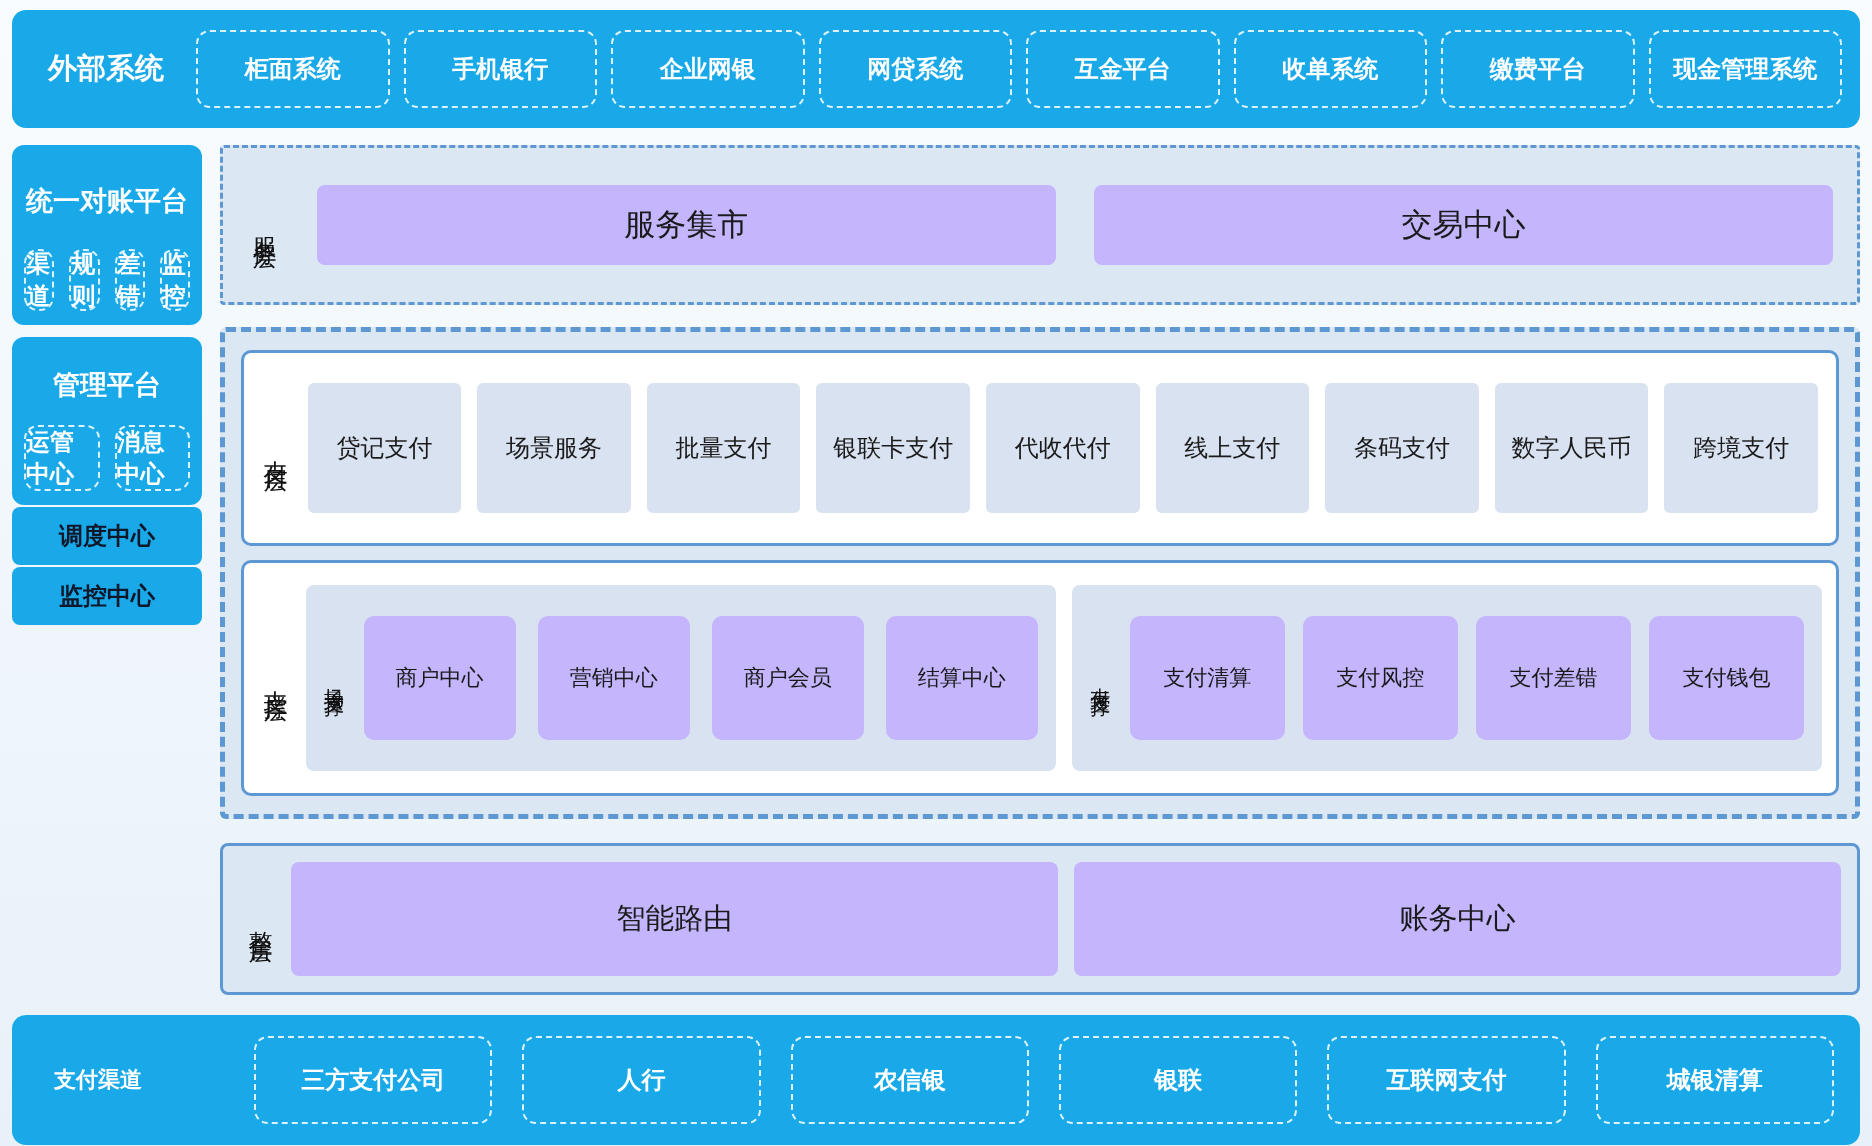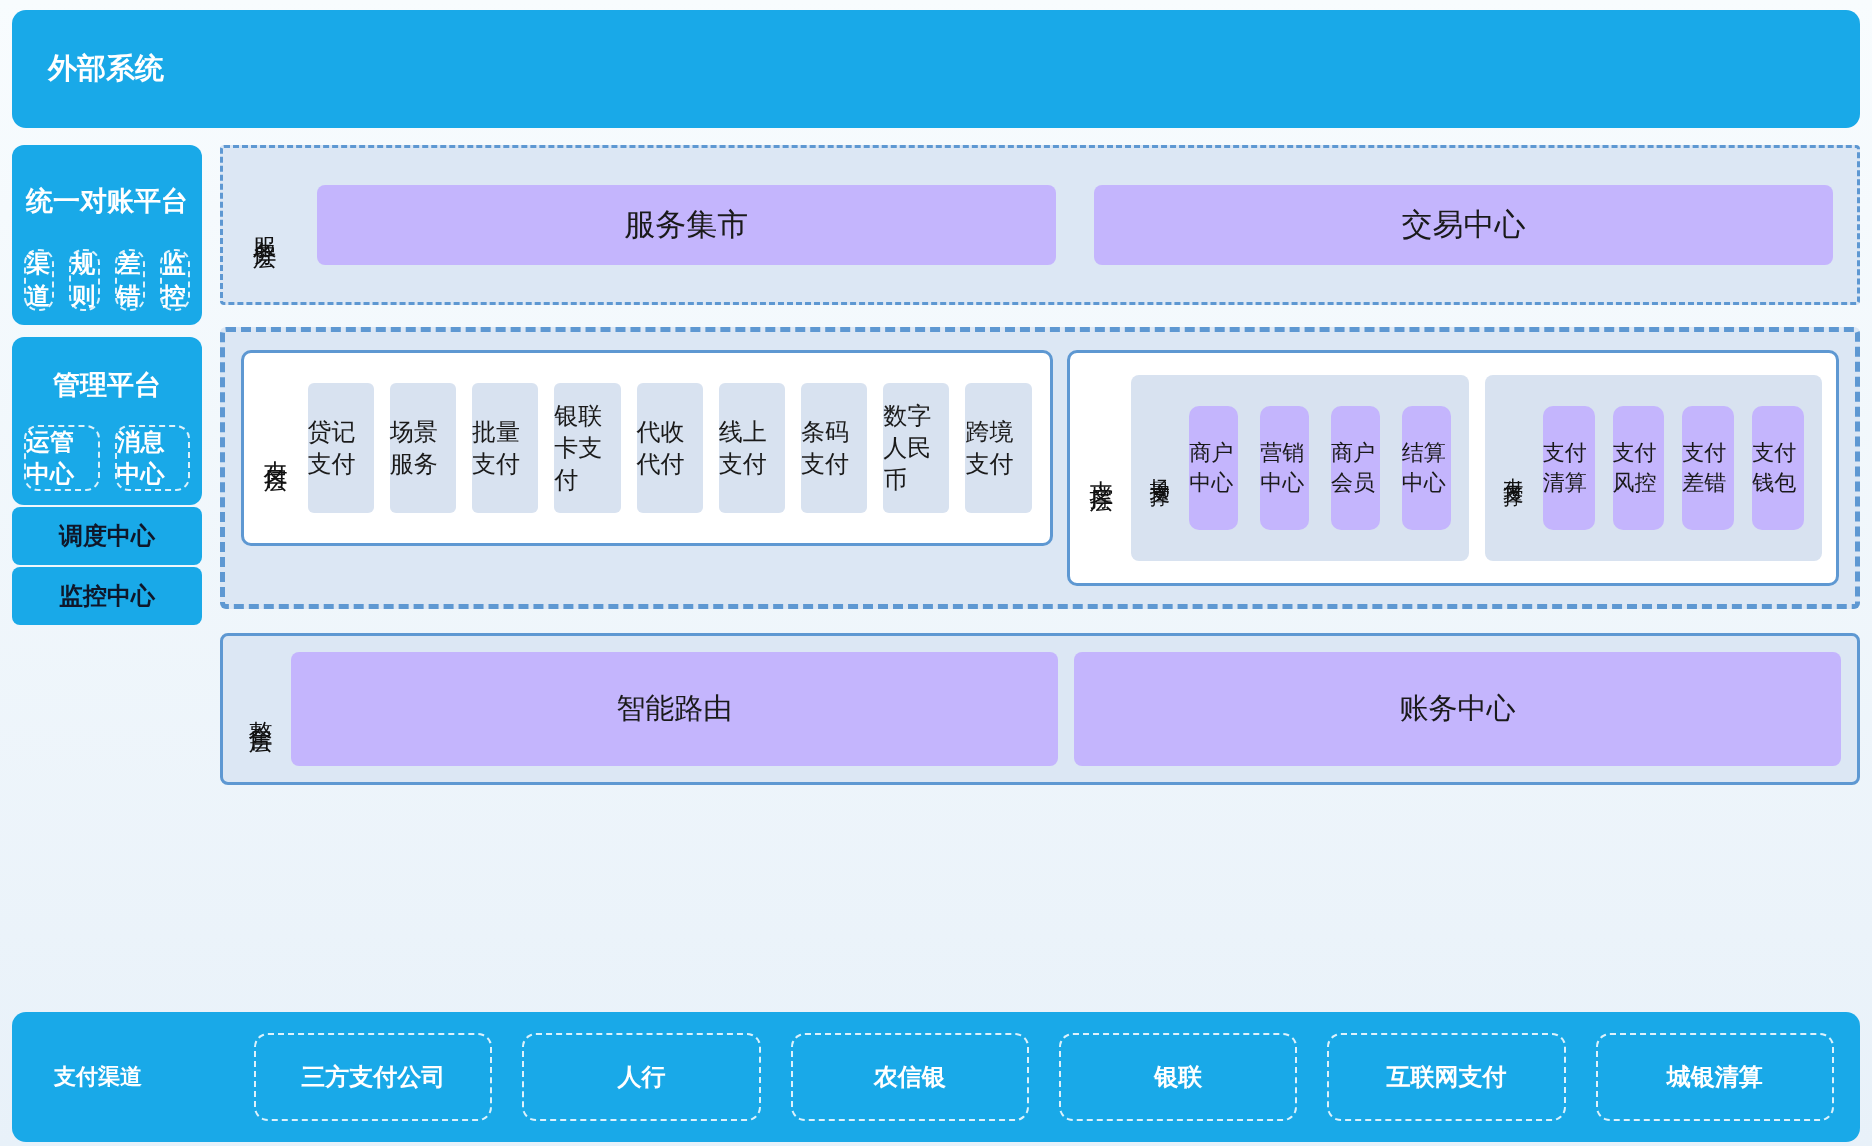--- a/index.html
+++ b/index.html
@@ -9,21 +9,21 @@
     --border-blue:#5E98D2;
   }
   *{box-sizing:border-box;margin:0;padding:0;}
   html,body{width:1872px;height:1146px;}
   body{
     font-family:"Liberation Sans","DejaVu Sans",sans-serif;
     background:linear-gradient(180deg,#f8fcfe 0%,#e8f1f9 100%);
     color:#1a1a1a;
     overflow:hidden;
   }
-  .page{width:1872px;height:1146px;padding:10px 12px 4px;display:flex;flex-direction:column;}
+  .page{width:1872px;height:1146px;padding:10px 12px 20px;display:flex;flex-direction:column;}
 
   
   .bar{background:var(--primary-blue);border-radius:14px;display:flex;align-items:center;color:#fff;}
   .top-bar{height:118px;padding:0 18px;gap:14px;flex:none;}
   .bar-title{font-weight:bold;text-align:center;flex:none;}
   .top-bar .bar-title{width:152px;font-size:29px;}
   .dash-box{
     border:2px dashed rgba(255,255,255,.85);border-radius:14px;
     display:flex;align-items:center;justify-content:center;
     font-size:24px;font-weight:600;color:#fff;
@@ -60,21 +60,21 @@
   .service-layer{
     height:160px;flex:none;background:var(--layer-bg);
     border:3px dashed var(--border-blue);border-radius:4px;
     display:flex;align-items:center;gap:38px;padding:0 24px 0 28px;
   }
   .service-layer .white-box{flex:1;height:80px;border-radius:8px;font-size:31px;}
 
   .big-dashed{
     flex:none;margin-top:22px;border:5px dashed var(--border-blue);border-radius:6px;
     background:var(--layer-bg);padding:18px 16px;
-    display:flex;gap:14px;
+    display:flex;flex-direction:column;gap:14px;
   }
   .solid-box{background:#fff;border:3px solid var(--border-blue);border-radius:10px;display:flex;align-items:center;}
   .payment-box{height:196px;padding:0 18px;gap:18px;}
   .flex-row{flex:1;display:flex;gap:16px;}
   .lite-box{
     flex:1;height:130px;background:var(--item-bg);border-radius:6px;
     display:flex;align-items:center;justify-content:center;font-size:24px;
   }
   .support-box{height:236px;padding:0 14px 0 18px;gap:16px;}
   .support-panel{
@@ -99,20 +99,31 @@
   .bottom-bar .bar-title{width:186px;font-size:22px;text-align:left;padding-left:16px;}
   .bottom-bar .dash-box{flex:1;height:88px;}
 </style>
 </head>
 <body>
 
 <div class="page">
 
   <div class="bar top-bar">
     <div class="bar-title">外部系统</div>
+    <div class="flex-row" style="display:flex;flex:1;gap:14px;align-self:stretch;align-items:center;">
+
+    <div class="dash-box">柜面系统</div>
+        <div class="dash-box">手机银行</div>
+        <div class="dash-box">企业网银</div>
+        <div class="dash-box">网贷系统</div>
+        <div class="dash-box">互金平台</div>
+        <div class="dash-box">收单系统</div>
+        <div class="dash-box">缴费平台</div>
+        <div class="dash-box">现金管理系统</div>
+      </div>
   </div>
 
   <div class="middle">
 
     <div class="left-col">
       <div class="side-panel panel-a">
         <div class="side-title">统一对账平台</div>
         <div class="side-list">
 
         <div class="dash-box">渠道</div>

